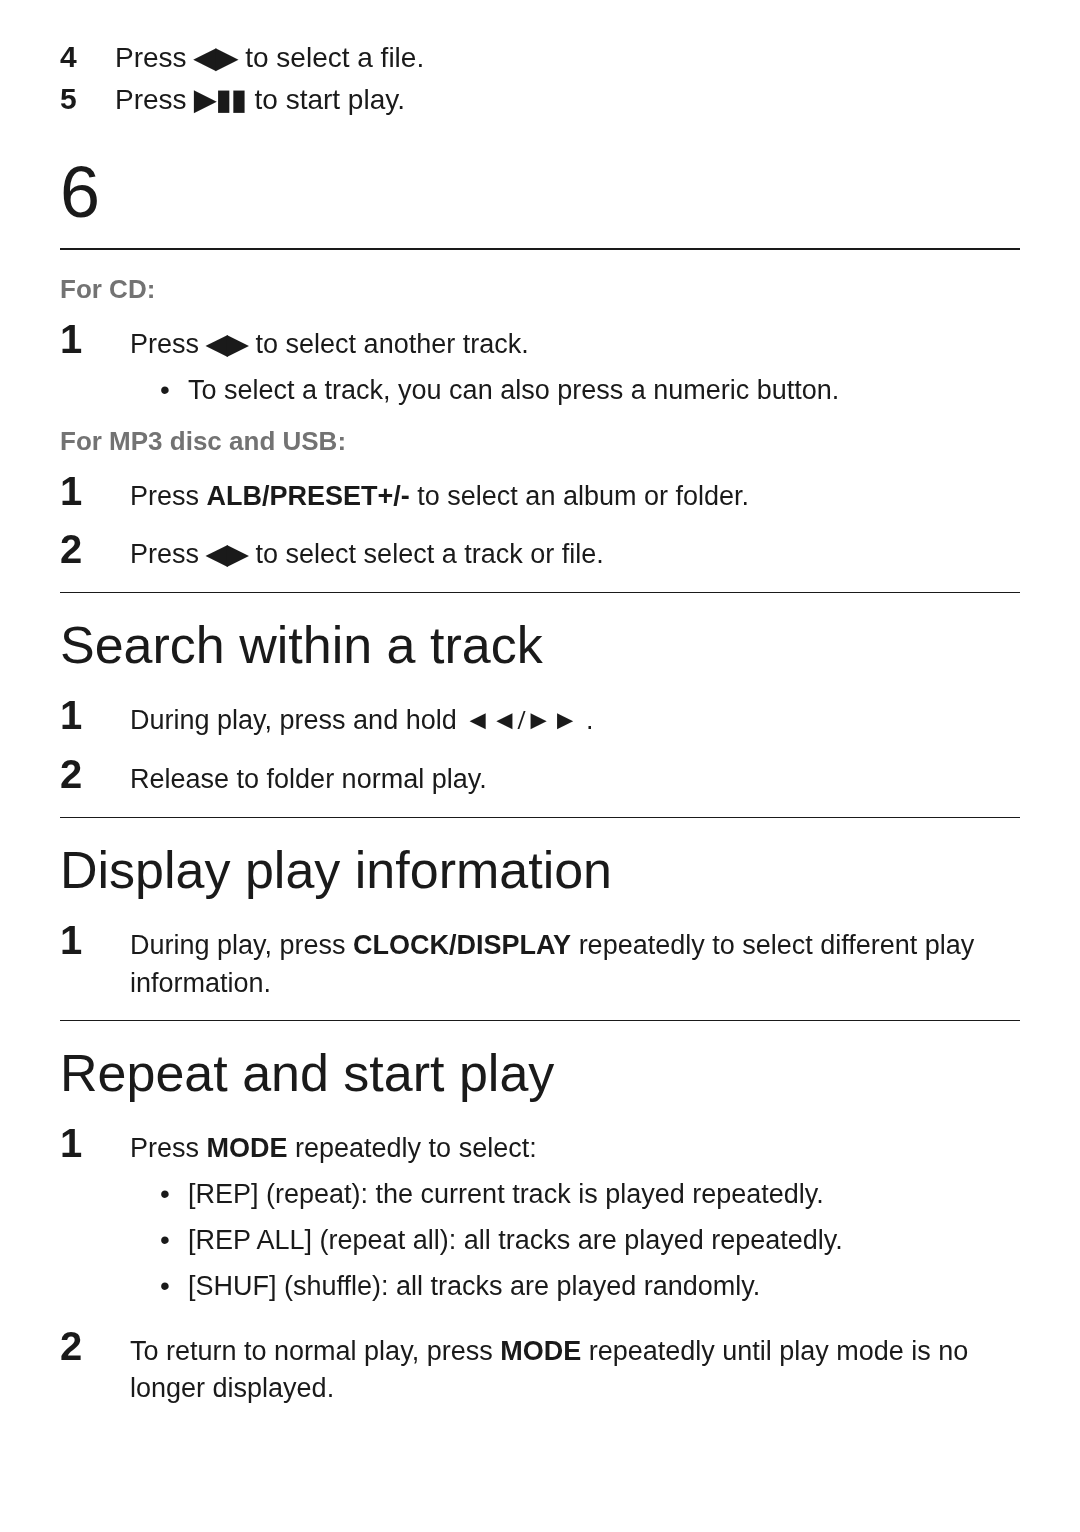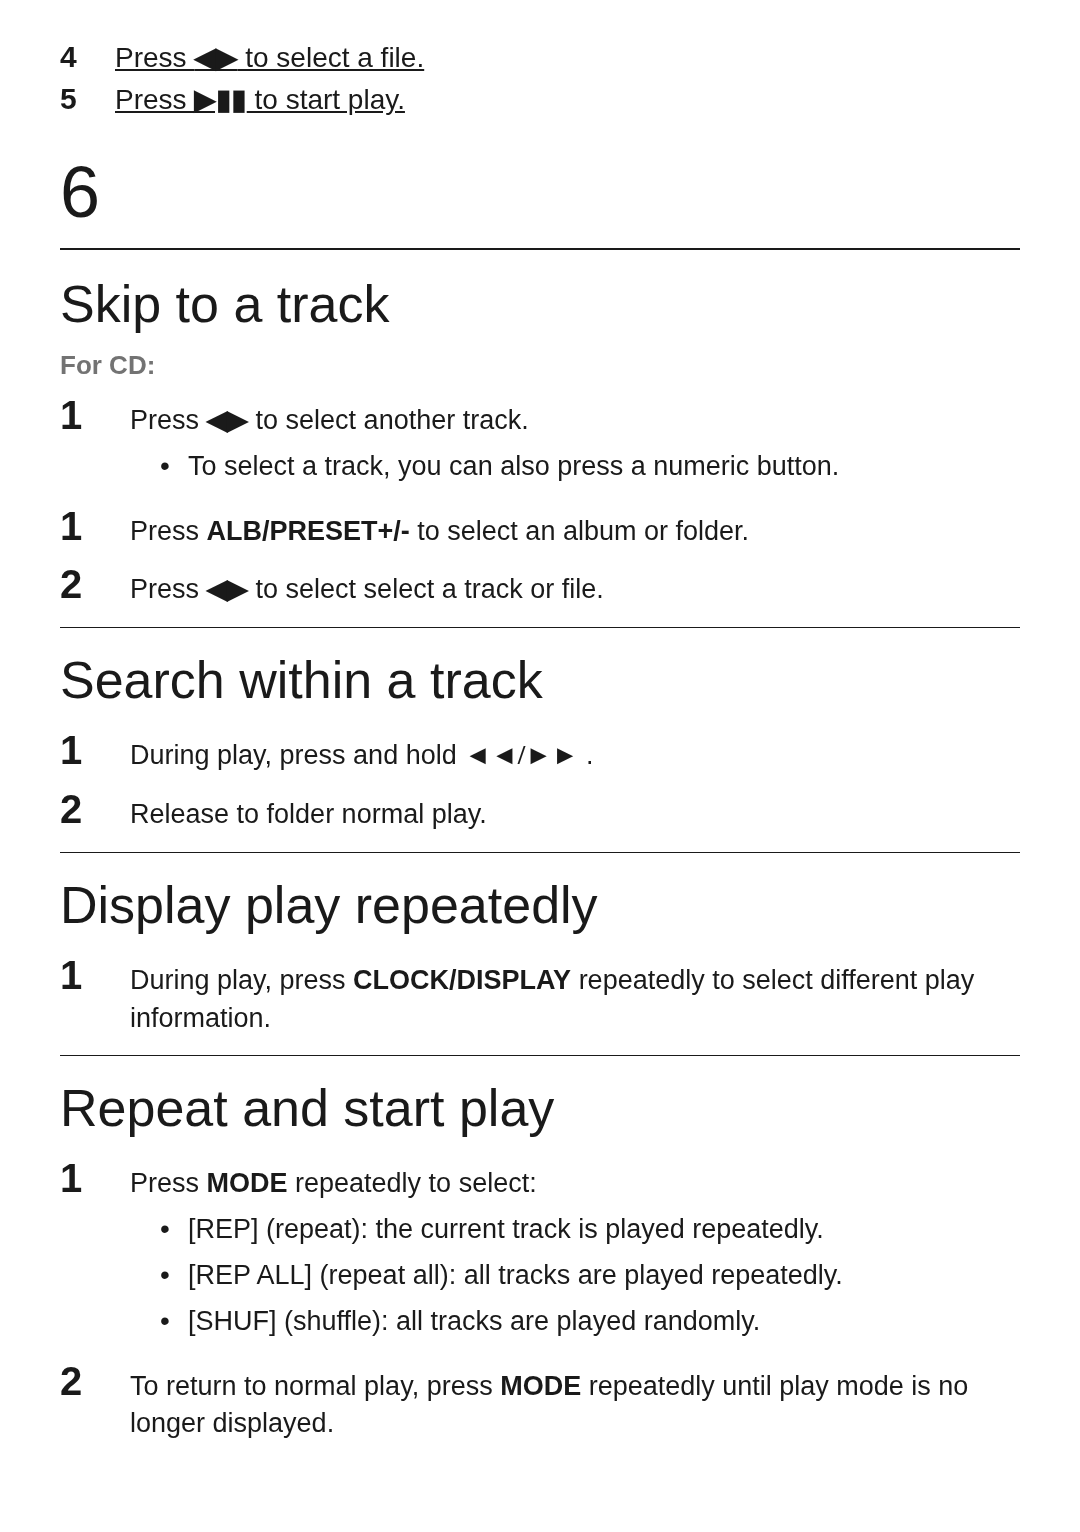--- a/index.html
+++ b/index.html
@@ -31,21 +31,20 @@
     .step-num-small {
       font-size: 30px;
       font-weight: bold;
       min-width: 55px;
       color: #1a1a1a;
     }
 
     .step-text-small {
       font-size: 28px;
       color: #1a1a1a;
-      text-decoration: underline;
     }
 
     .chapter-title {
       display: flex;
       align-items: baseline;
       margin-bottom: 20px;
     }
 
     .chapter-num {
       font-size: 72px;
@@ -158,39 +157,39 @@
   </div>
 </div>
 
 <div class="chapter-title">
   <span class="chapter-num">6</span>
 </div>
 
 <hr class="divider">
 
 <div class="section">
-  <div class="section-title">Skip to a track</div>
 
   <div>
     <div class="subsection-label">For CD:</div>
     <div class="numbered-item">
       <span class="item-num">1</span>
       <span class="item-text">
         Press <span style="font-family: serif; font-weight: bold;">◀▶</span> to select another track.
         <div class="bullet-list">
           <div class="bullet-item">
             <span class="bullet-dot">•</span>
             <span class="bullet-text">To select a track, you can also press a numeric button.</span>
           </div>
         </div>
       </span>
     </div>
   </div>
 
   <div>
+    <div class="subsection-label">For MP3 disc and USB:</div>
     <div class="numbered-item">
       <span class="item-num">1</span>
       <span class="item-text">Press <span class="bold-inline">ALB/PRESET+/-</span> to select an album or folder.</span>
     </div>
     <div class="numbered-item">
       <span class="item-num">2</span>
       <span class="item-text">Press <span style="font-family: serif; font-weight: bold;">◀▶</span> to select select a track or file.</span>
     </div>
   </div>
 </div>
@@ -206,21 +205,21 @@
   </div>
   <div class="numbered-item">
     <span class="item-num">2</span>
     <span class="item-text">Release to folder normal play.</span>
   </div>
 </div>
 
 <hr class="section-divider">
 
 <div class="section">
-  <div class="section-title">Display play repeatedly</div>
+  <div class="section-title">Display play information</div>
 
   <div class="numbered-item">
     <span class="item-num">1</span>
     <span class="item-text">During play, press <span class="bold-inline">CLOCK/DISPLAY</span> repeatedly to select different play information.</span>
   </div>
 </div>
 
 <hr class="section-divider">
 
 <div class="section">

